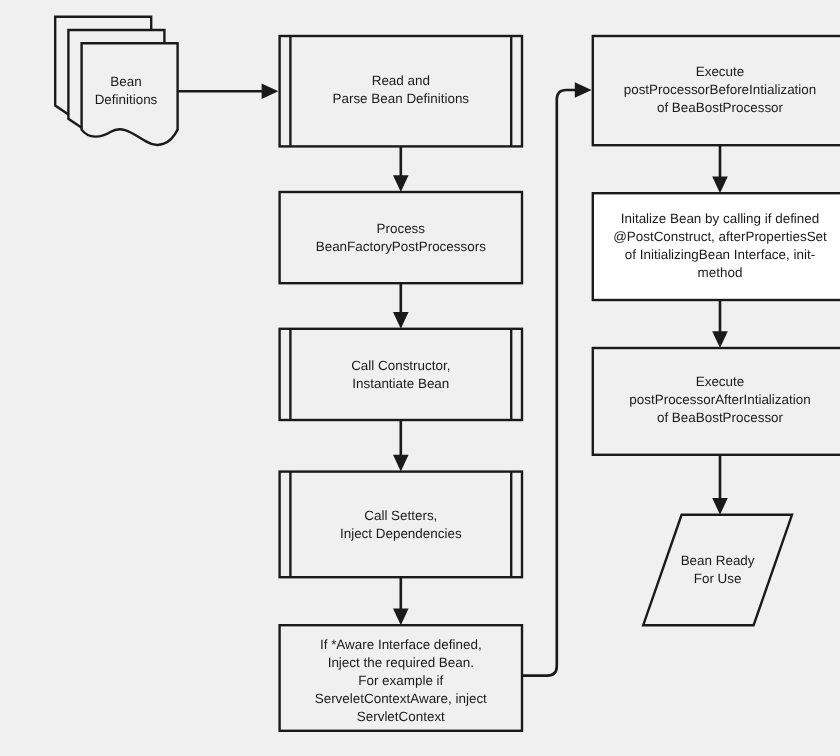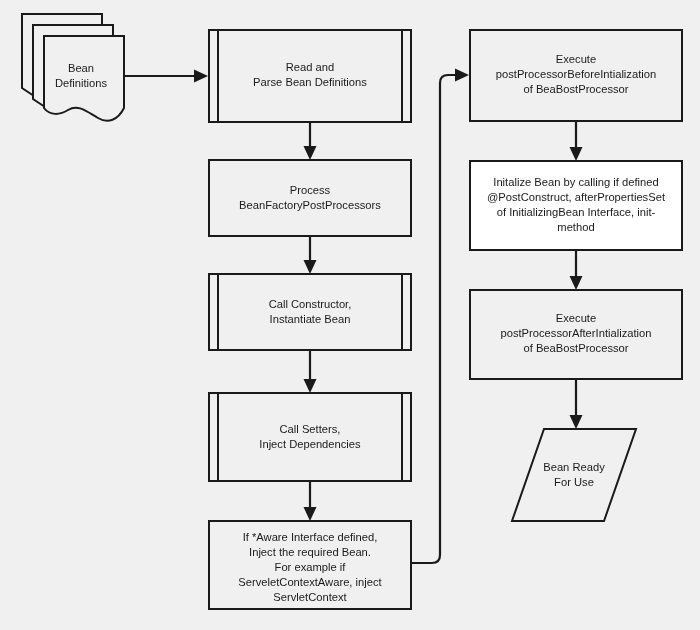--- a/index.html
+++ b/index.html
@@ -12,20 +12,21 @@
     width: 700px;
     height: 630px;
     overflow: hidden;
     font-family: "Liberation Sans", sans-serif;
   }
   #diagram-root {
     position: relative;
     width: 580px;
     height: 630px;
     background: #f0f0f0;
+    margin-left: 24px;
   }
   #flow-svg {
     position: absolute;
     left: 0;
     top: 0;
     width: 700px;
     height: 630px;
     display: block;
   }
   .node-label {

